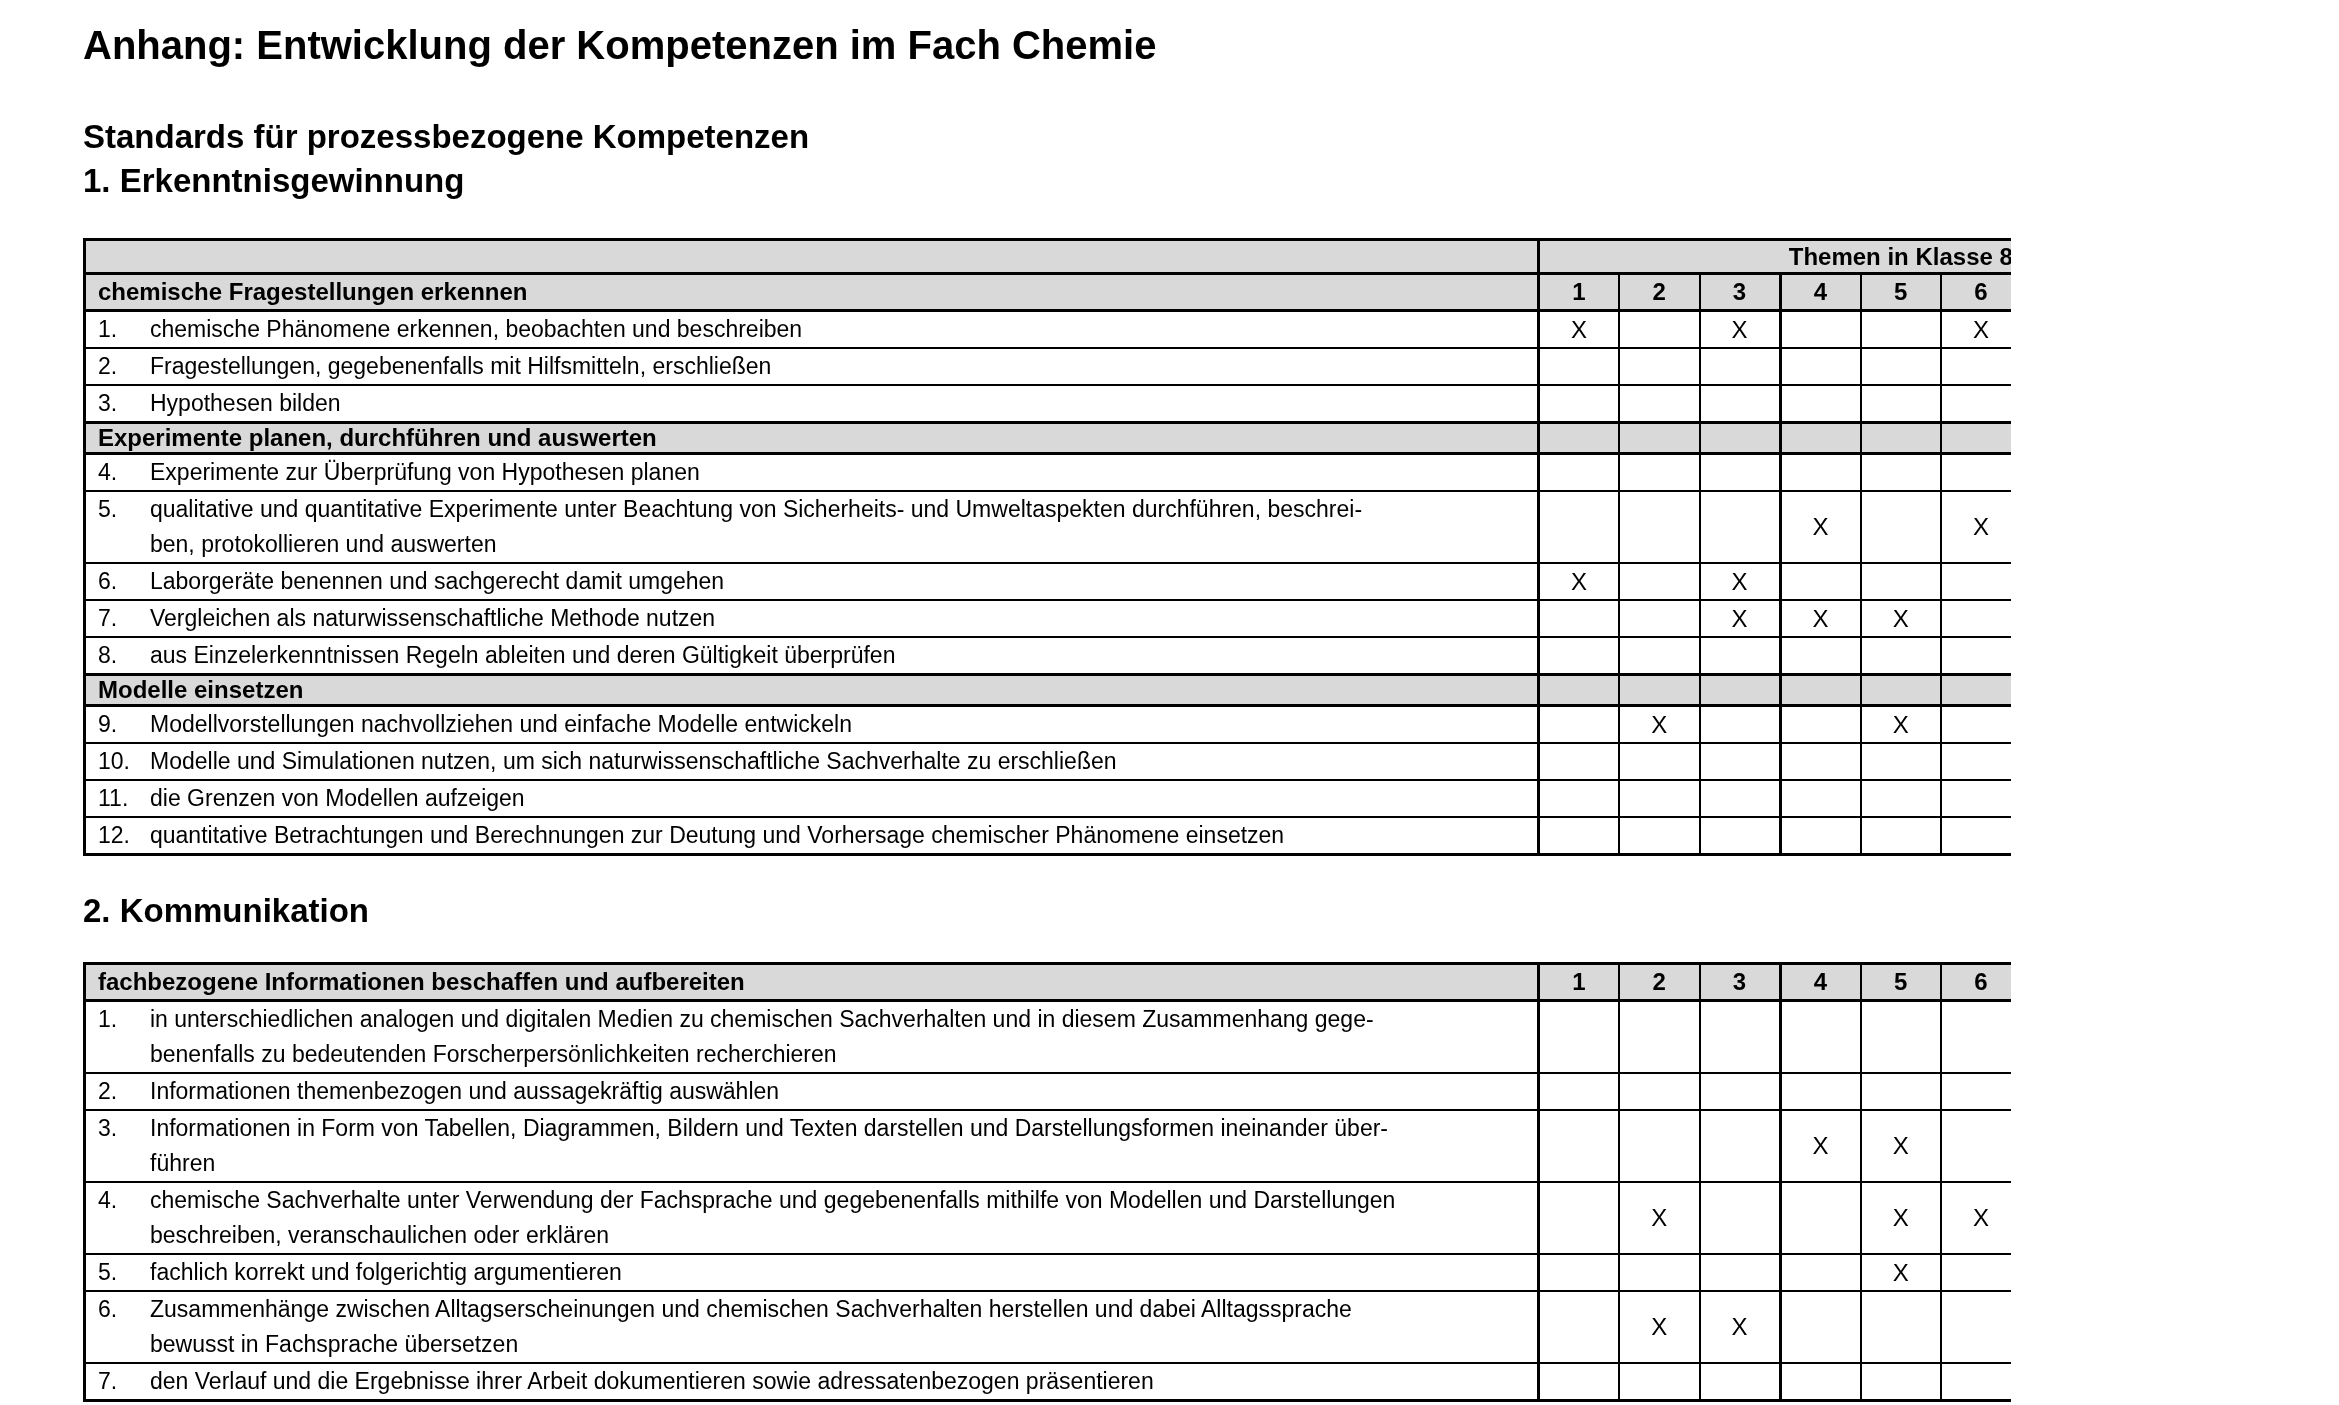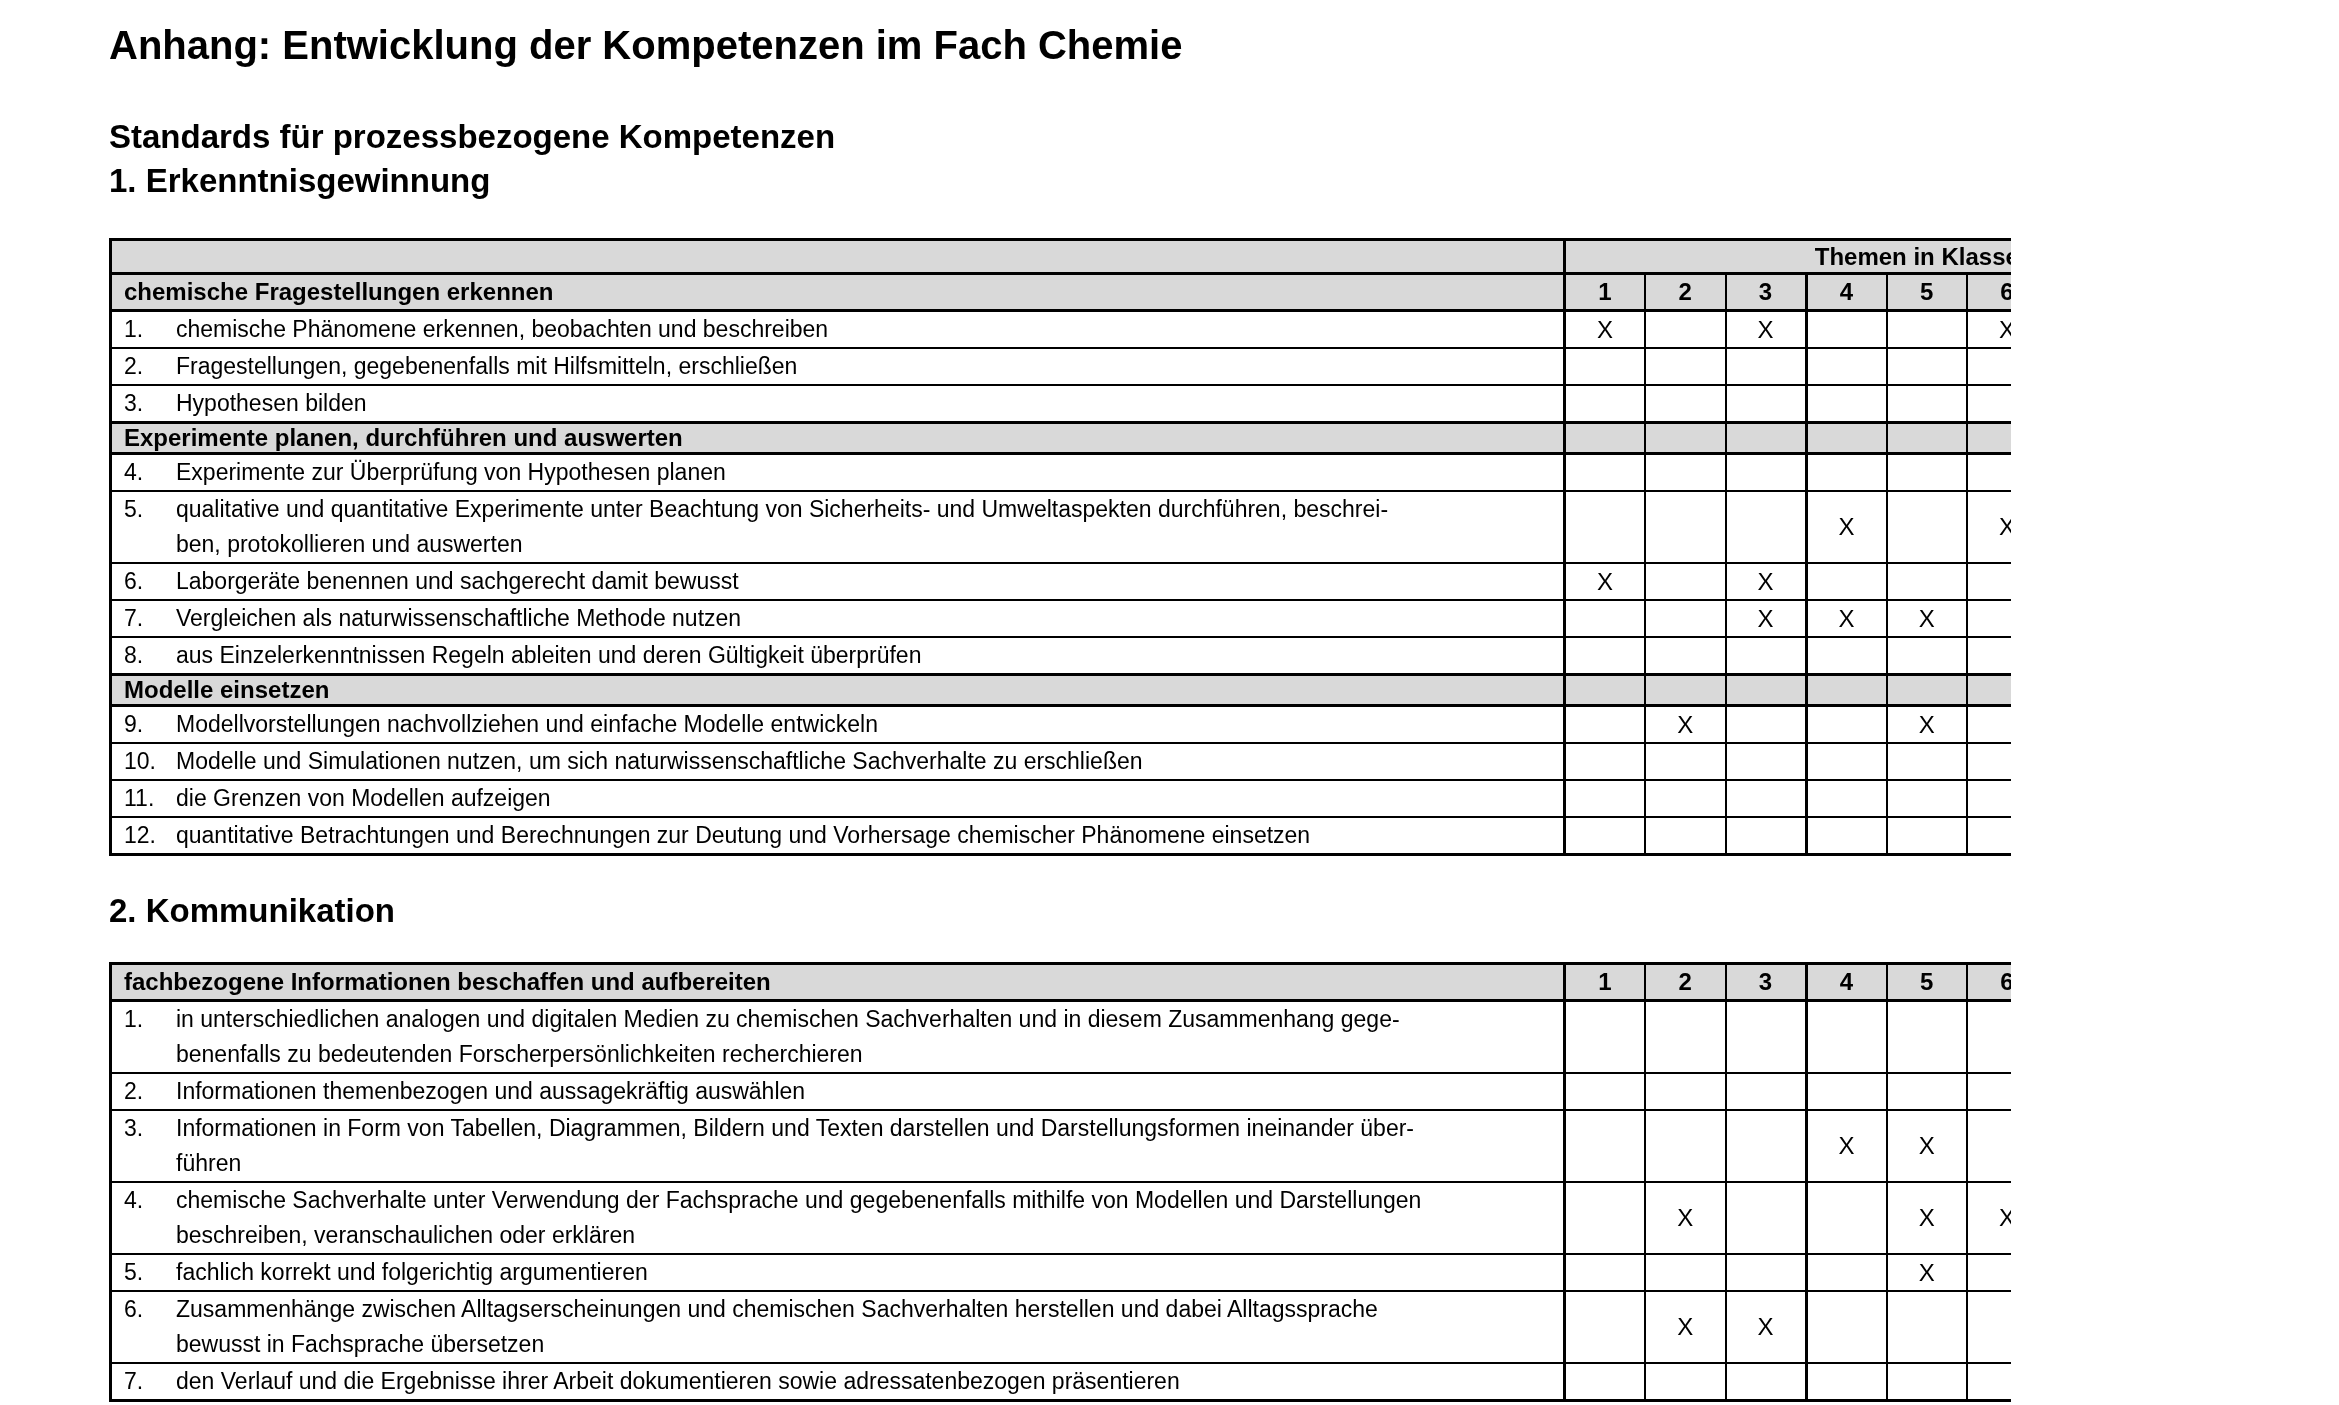--- a/index.html
+++ b/index.html
@@ -2,21 +2,21 @@
 <html style="--header-bg: #d9d9d9; --border: #000000; --text: #000000; --page-bg: #ffffff;"><head>
 <meta charset="utf-8">
 <style>
   :root { --header-bg:#d9d9d9; --border:#000000; --text:#000000; --page-bg:#ffffff; }
   * { box-sizing:border-box; }
   html,body { margin:0; padding:0; }
   body {
     width:2339px; height:1405px; background:var(--page-bg); color:var(--text);
     font-family:"Liberation Sans","DejaVu Sans",sans-serif;
   }
-  .page { position:relative; width:2011px; height:1405px; overflow:hidden;padding-left:26px; }
+  .page { position:relative; width:2011px; height:1405px; overflow:hidden; }
 
   h1 { font-size:40px; line-height:46px; font-weight:bold; margin:22px 77px 0 83px; }
   h2 { font-size:33px; line-height:38px; font-weight:bold; margin:50px 77px 0 83px; }
   h3 { font-size:33px; line-height:34px; font-weight:bold; margin:8px 77px 0 83px; }
   h3.k { margin-top:38px; }
 
   table.comp {
     border-collapse:collapse; table-layout:fixed; width:2179px;
     margin:40px 0 0 83px; border:3px solid var(--border);
   }
@@ -181,21 +181,21 @@
           <td class="mk b5"></td>
           <td class="mk b6">X</td>
           <td class="mk b7">X</td>
           <td class="mk b8">X</td>
           <td class="mk b9"></td>
         </tr>
         <tr class="item">
           <td class="desc">
             <div class="di">
               <span class="num">6.</span>
-              <span class="txt">Laborgeräte benennen und sachgerecht damit bewusst</span>
+              <span class="txt">Laborgeräte benennen und sachgerecht damit umgehen</span>
             </div>
           </td>
           <td class="mk b1">X</td>
           <td class="mk b2"></td>
           <td class="mk b3">X</td>
           <td class="mk b4"></td>
           <td class="mk b5"></td>
           <td class="mk b6"></td>
           <td class="mk b7"></td>
           <td class="mk b8"></td>

